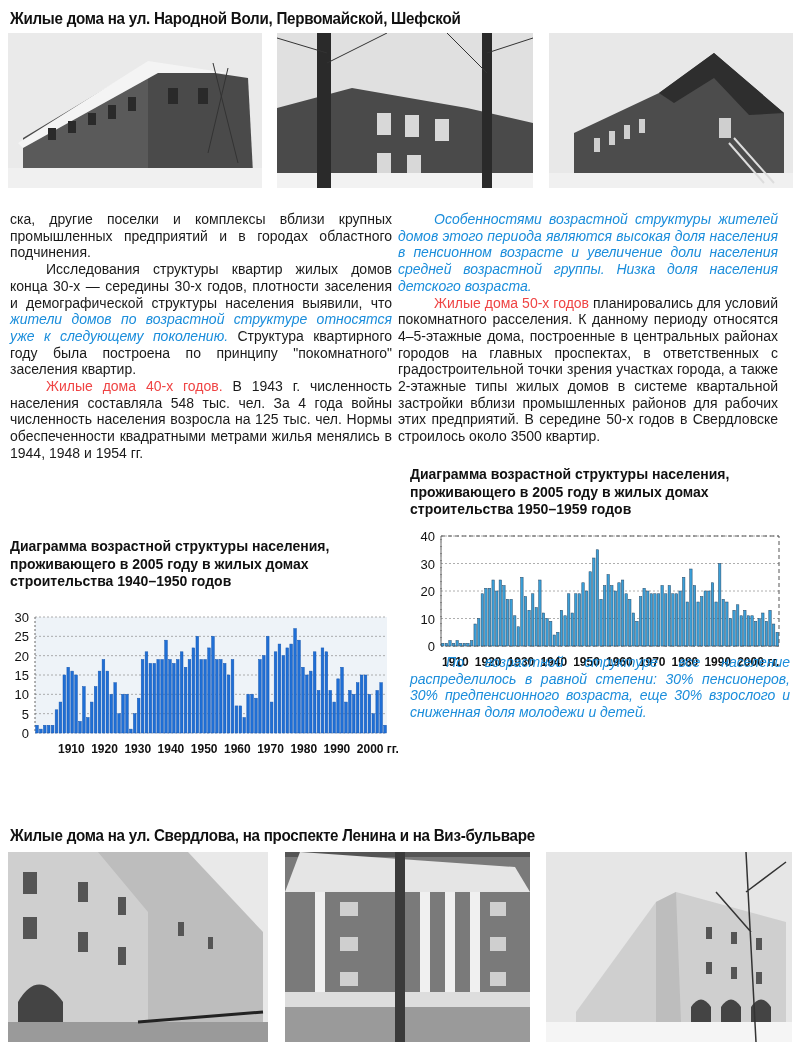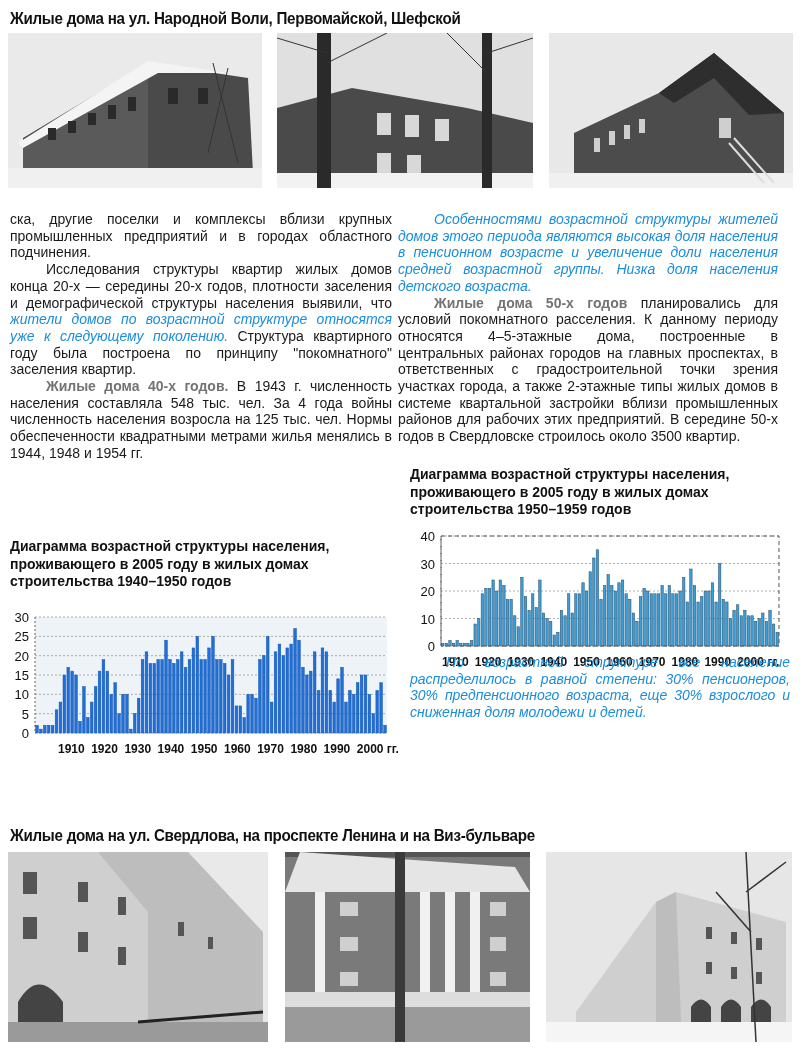--- a/index.html
+++ b/index.html
@@ -4,21 +4,21 @@
 <style>
   html, body { margin:0; padding:0; background:#ffffff; }
   body { width:800px; height:1052px; position:relative; overflow:hidden; font-family:"Liberation Sans", sans-serif; color:#1a1a1a; }
   .section-title { position:absolute; left:10px; font-family:"Liberation Sans", sans-serif; font-weight:bold; font-size:16.5px; letter-spacing:-0.3px; color:#111; white-space:nowrap; transform:scaleX(0.92); transform-origin:left; }
   .photo { position:absolute; overflow:hidden; background:#888; }
   .photo svg { width:100%; height:100%; display:block; }
   .col { position:absolute; font-size:14px; line-height:16.7px; text-align:justify; }
   .col p { margin:0; }
   .indent { text-indent:36px; }
   .blue-i { color:#1a8ddb; font-style:italic; }
-  .blue-b { color:#737373; font-weight:bold; }
+  .blue-b { color:#ef4444; font-weight:normal; }
   .chart-title { position:absolute; font-weight:bold; font-size:14px; line-height:17.5px; color:#111; }
   .chart { position:absolute; }
   .chart svg { overflow:visible; }
   .tick { font-family:"Liberation Sans", sans-serif; font-size:13px; fill:#111; }
   .xtick { font-family:"Liberation Sans", sans-serif; font-size:12px; font-weight:bold; fill:#111; }
 </style>
 </head>
 <body>
 
 <div class="section-title" style="top:9px;">Жилые дома на ул. Народной Воли, Первомайской, Шефской</div>
@@ -71,21 +71,21 @@
         <rect x="90" y="86" width="6" height="14"></rect>
         <rect x="170" y="85" width="12" height="20"></rect>
       </g>
     <rect x="0" y="140" width="244" height="15" fill="#f0f0f0"></rect>
     <path d="M180,110 L215,150 M185,105 L225,150" stroke="#ddd" stroke-width="2"></path>
   </svg>
 </div>
 
 <div class="col" style="left:10px;top:211px;width:382px;">
   <p>ска, другие поселки и комплексы вблизи крупных промышленных предприятий и в городах областного подчинения.</p>
-  <p class="indent"><span>Исследования структуры квартир жилых домов конца 20-х — середины 20-х годов, плотности заселения и демографической структуры населения выявили, что </span><span class="blue-i">жители домов по возрастной структуре относятся уже к следующему поколению.</span><span> Структура квартирного году была построена по принципу "покомнатного" заселения квартир.</span></p>
+  <p class="indent"><span>Исследования структуры квартир жилых домов конца 30-х — середины 30-х годов, плотности заселения и демографической структуры населения выявили, что </span><span class="blue-i">жители домов по возрастной структуре относятся уже к следующему поколению.</span><span> Структура квартирного году была построена по принципу "покомнатного" заселения квартир.</span></p>
   <p class="indent"><span class="blue-b">Жилые дома 40-х годов.</span><span> В 1943 г. численность населения составляла 548 тыс. чел. За 4 года войны численность населения возросла на 125 тыс. чел. Нормы обеспеченности квадратными метрами жилья менялись в 1944, 1948 и 1954 гг.</span></p>
 </div>
 
 <div class="col" style="left:398px;top:211px;width:380px;">
   <p class="indent blue-i">Особенностями возрастной структуры жителей домов этого периода являются высокая доля населения в пенсионном возрасте и увеличение доли населения средней возрастной группы. Низка доля населения детского возраста.</p>
   <p class="indent"><span class="blue-b">Жилые дома 50-х годов</span><span> планировались для условий покомнатного расселения. К данному периоду относятся 4–5-этажные дома, построенные в центральных районах городов на главных проспектах, в ответственных с градостроительной точки зрения участках города, а также 2-этажные типы жилых домов в системе квартальной застройки вблизи промышленных районов для рабочих этих предприятий. В середине 50-х годов в Свердловске строилось около 3500 квартир.</span></p>
 </div>
 
 <div class="chart-title" style="left:410px;top:466px;width:380px;">Диаграмма возрастной структуры населения, проживающего в 2005 году в жилых домах строительства 1950–1959 годов</div>
 

